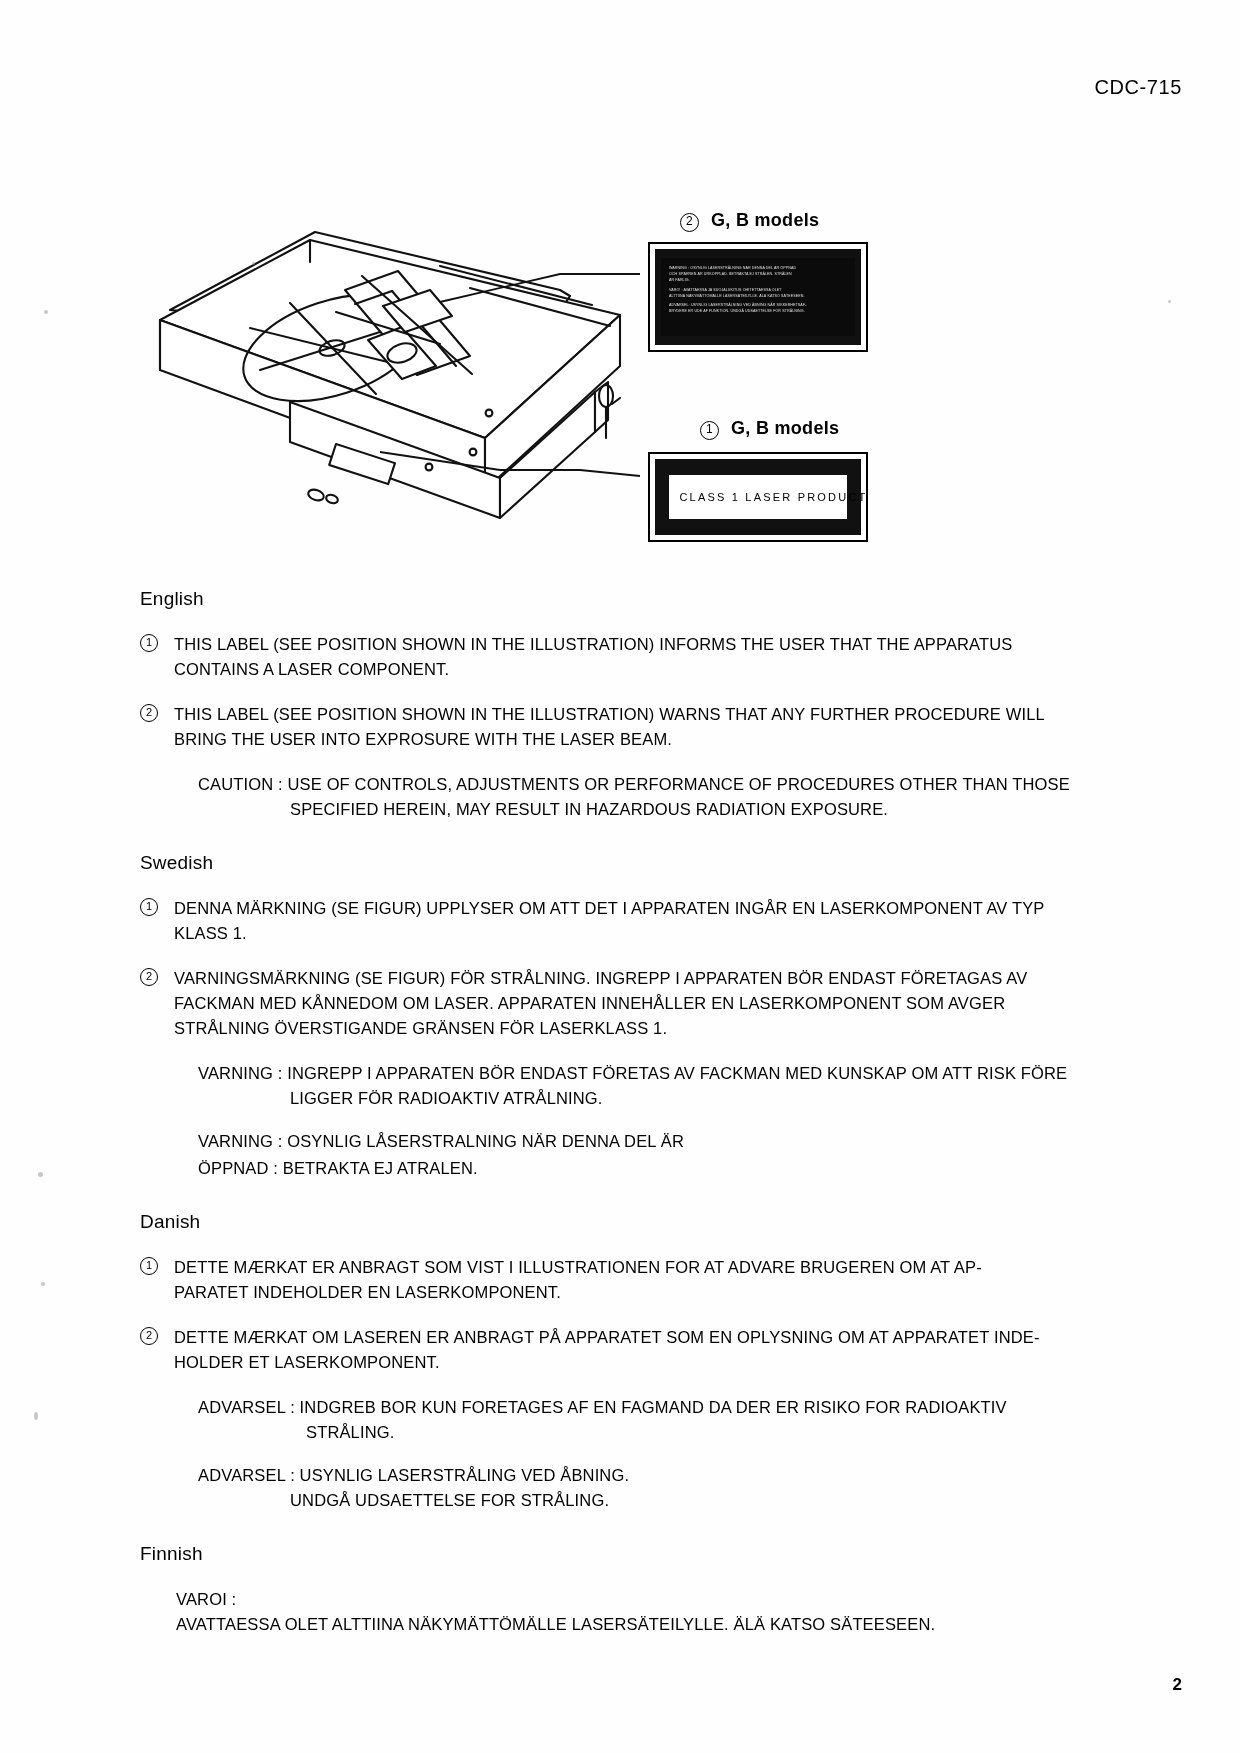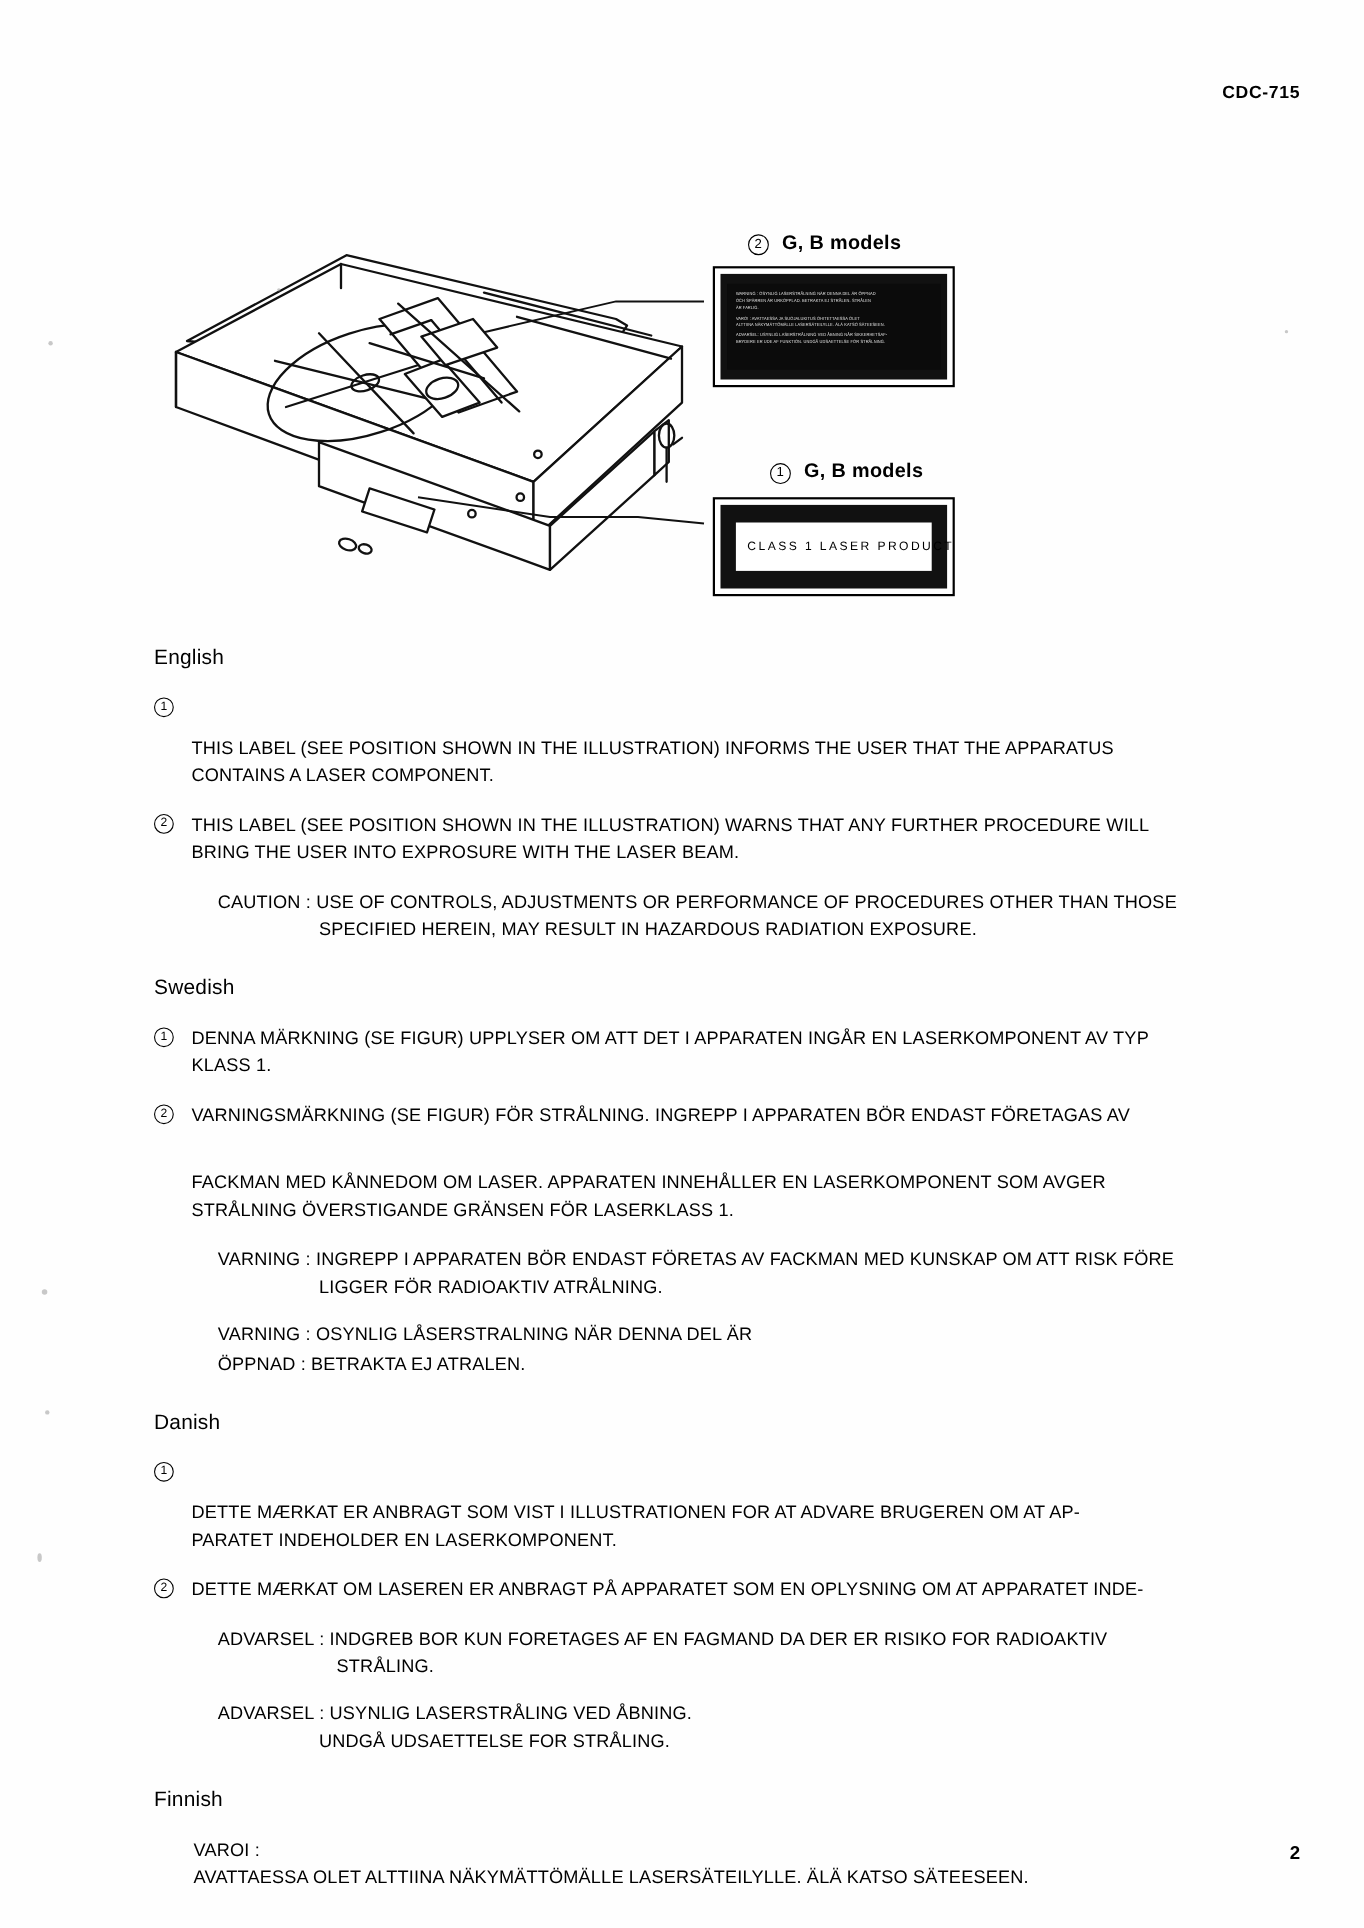--- a/index.html
+++ b/index.html
@@ -20,22 +20,22 @@
     position: absolute;
     inset: 0;
     background: #fefefe;
   }
 
   
   .header-model {
     position: absolute;
     top: 76px;
     right: 58px;
-    font-size: 16px;
-    font-weight: bold;
+    font-size: 20px;
+    font-weight: normal;
     letter-spacing: 0.6px;
   }
 
   
   .footer-page {
     position: absolute;
     bottom: 58px;
     right: 58px;
     font-size: 17px;
     font-weight: bold;
@@ -180,21 +180,21 @@
     font-size: 16.5px;
     line-height: 25px;
     letter-spacing: 0.15px;
     white-space: nowrap;
   }
   .line.just {
     display: flex;
     justify-content: space-between;
     white-space: nowrap;
   }
-  .line.just > span { display: inline-block; margin-top: 36px; }
+  .line.just > span { display: inline-block; }
 
   .note {
     margin: 18px 0 0 58px;
     position: relative;
   }
   .note .nlabel { display: inline-block; }
   .note .cont-indent { padding-left: 92px; }
   .note .cont-indent-2 { padding-left: 108px; }
 
   .finnish-block { margin-left: 36px; }
@@ -384,20 +384,21 @@
         <span class="num">1</span>
         <div class="line just">
           <span>DETTE MÆRKAT ER ANBRAGT SOM VIST I ILLUSTRATIONEN FOR AT ADVARE BRUGEREN OM AT AP-</span>
         </div>
         <div class="line">PARATET INDEHOLDER EN LASERKOMPONENT.</div>
       </div>
 
       <div class="item">
         <span class="num">2</span>
         <div class="line">DETTE MÆRKAT OM LASEREN ER ANBRAGT PÅ APPARATET SOM EN OPLYSNING OM AT APPARATET INDE-</div>
+        <div class="line">HOLDER ET LASERKOMPONENT.</div>
       </div>
 
       <div class="note">
         <div class="line">
           <span class="nlabel">ADVARSEL :</span>
           <span>INDGREB BOR KUN FORETAGES AF EN FAGMAND DA DER ER RISIKO FOR RADIOAKTIV</span>
         </div>
         <div class="line cont-indent-2">STRÅLING.</div>
       </div>
 

